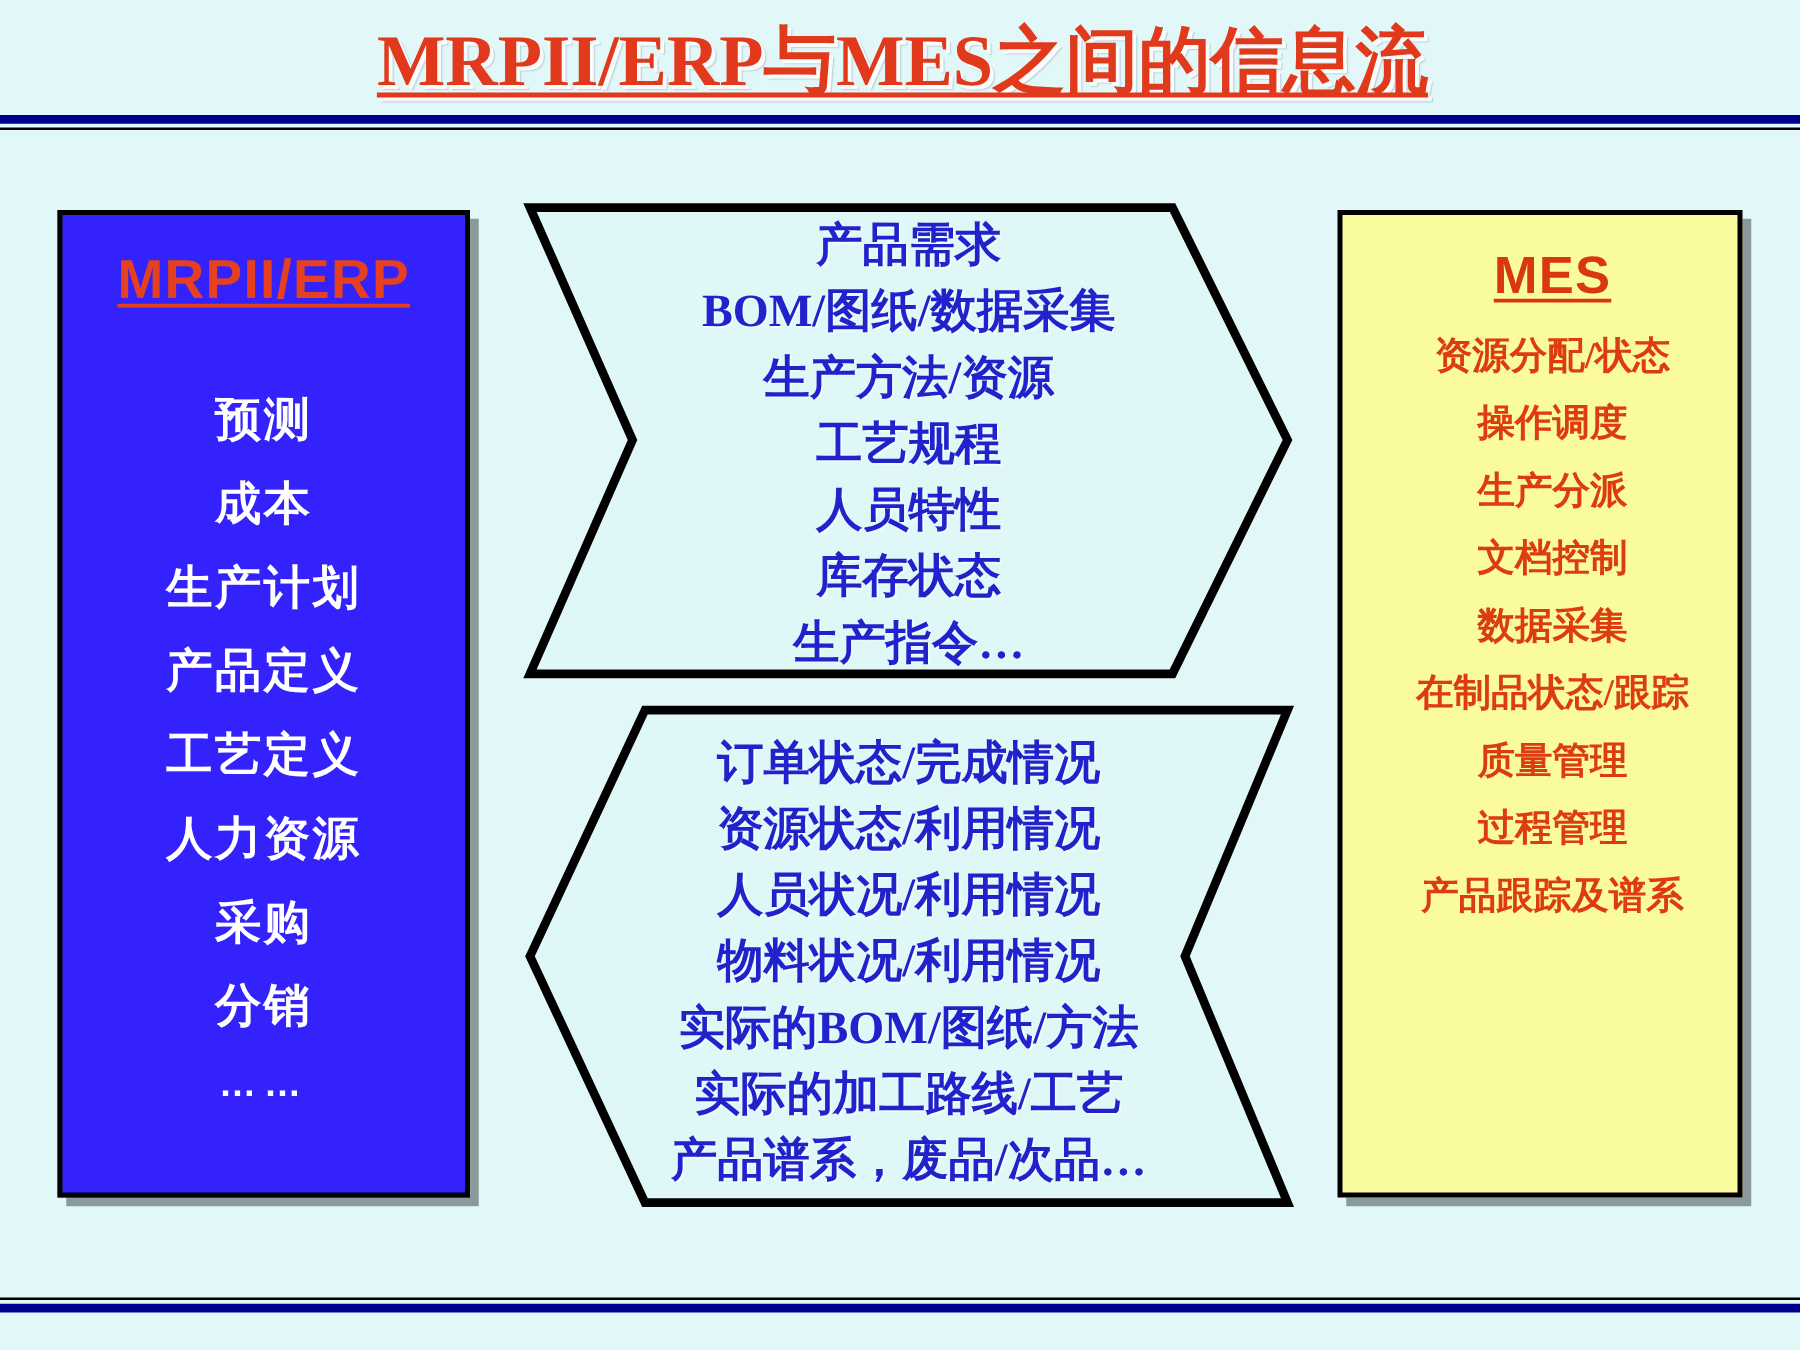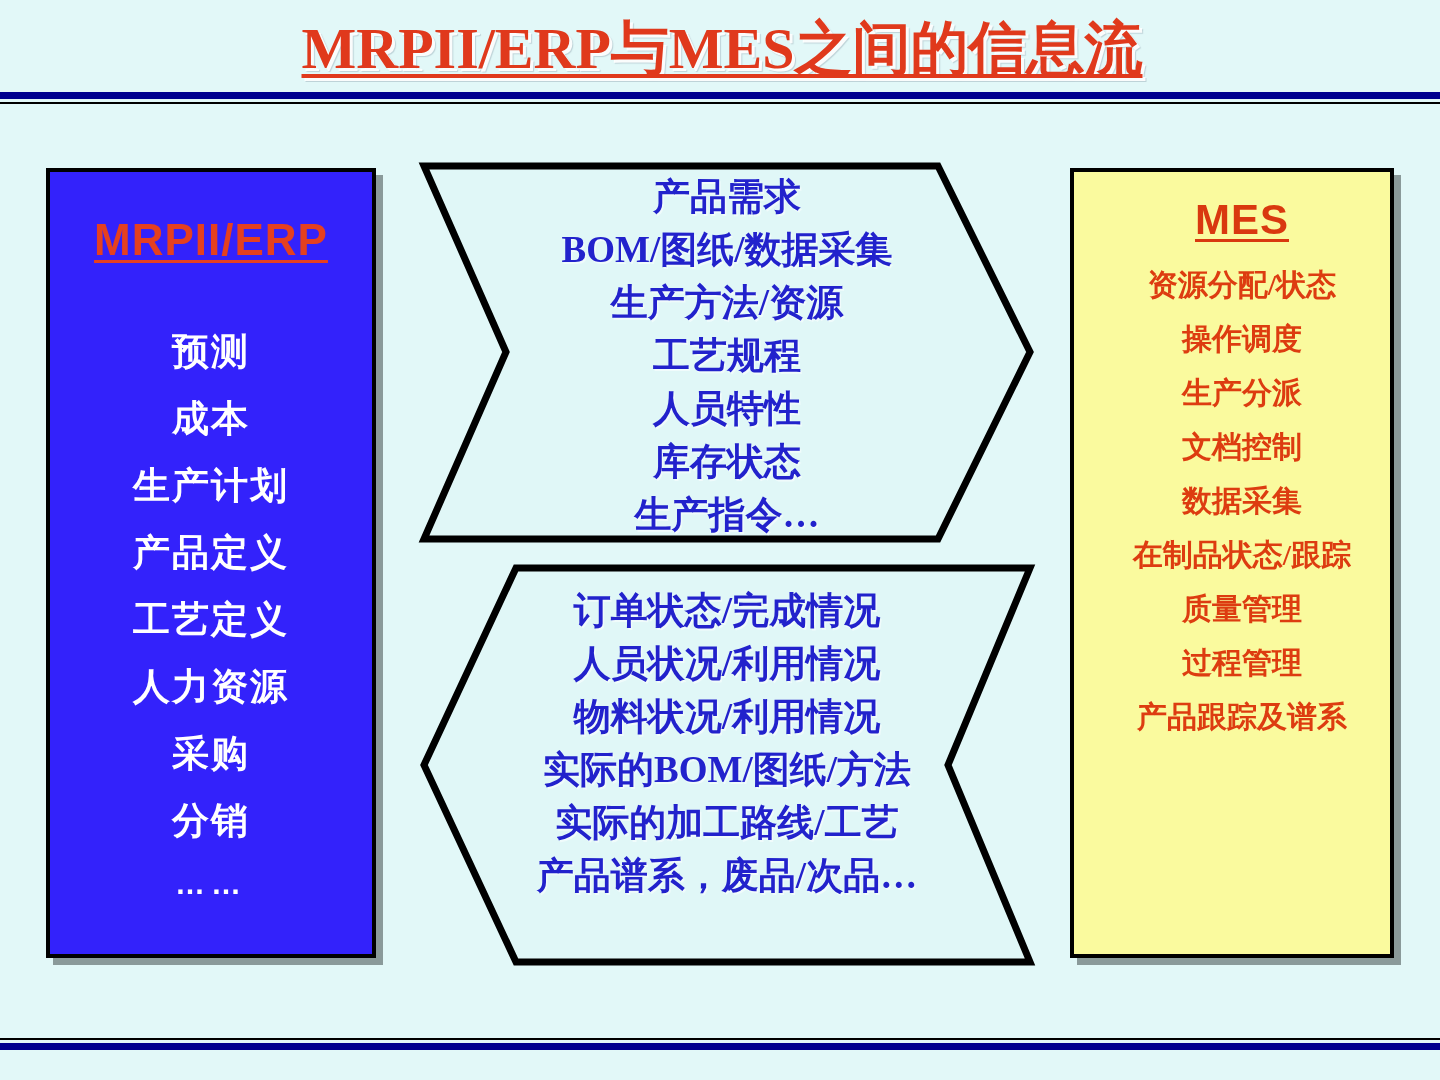--- a/index.html
+++ b/index.html
@@ -64,21 +64,21 @@
     box-shadow: 7px 7px 0 0 #8a9a9a;
   }
 
   
   #mrp-panel {
     left: 46px;
     top: 168px;
     width: 330px;
     height: 790px;
     background: #3322fb;
-    padding-top: 42px;
+    padding-top: 26px;
     text-align: center;
   }
 
   #mrp-heading {
     font-family: "Liberation Sans", "DejaVu Sans", sans-serif;
     font-weight: bold;
     font-size: 44px;
     line-height: 52px;
     color: #e5401f;
     letter-spacing: 1px;
@@ -227,20 +227,21 @@
       <div>生产指令…</div>
     </div>
   </div>
 
   <div class="arrow-wrap" id="arrow-bottom">
     <svg width="618" height="406" viewBox="0 0 618 406" xmlns="http://www.w3.org/2000/svg">
       <polygon points="6,203 98,6 612,6 530,203 612,400 98,400" fill="#e0f7f7" stroke="#000000" stroke-width="7" stroke-linejoin="miter"></polygon>
     </svg>
     <div class="arrow-text">
       <div>订单状态/完成情况</div>
+      <div>资源状态/利用情况</div>
       <div>人员状况/利用情况</div>
       <div>物料状况/利用情况</div>
       <div>实际的BOM/图纸/方法</div>
       <div>实际的加工路线/工艺</div>
       <div>产品谱系，废品/次品…</div>
     </div>
   </div>
 
   <div class="panel" id="mes-panel">
     <div id="mes-heading">MES</div>

